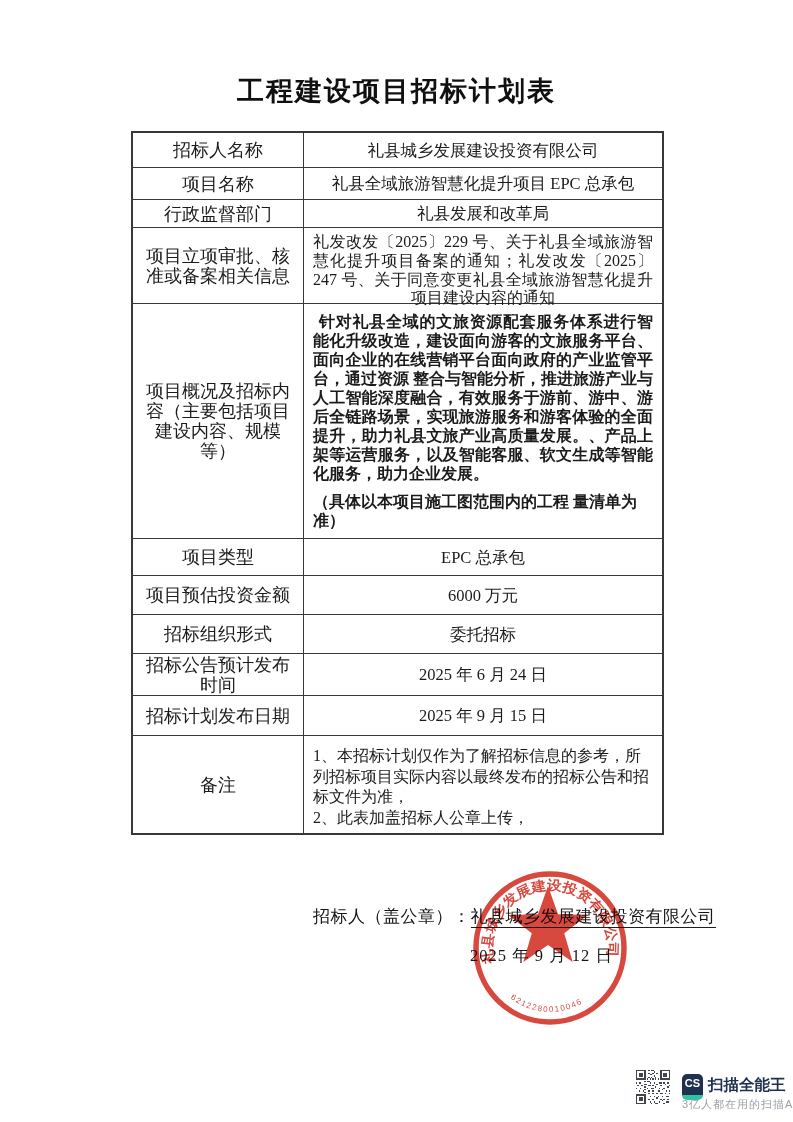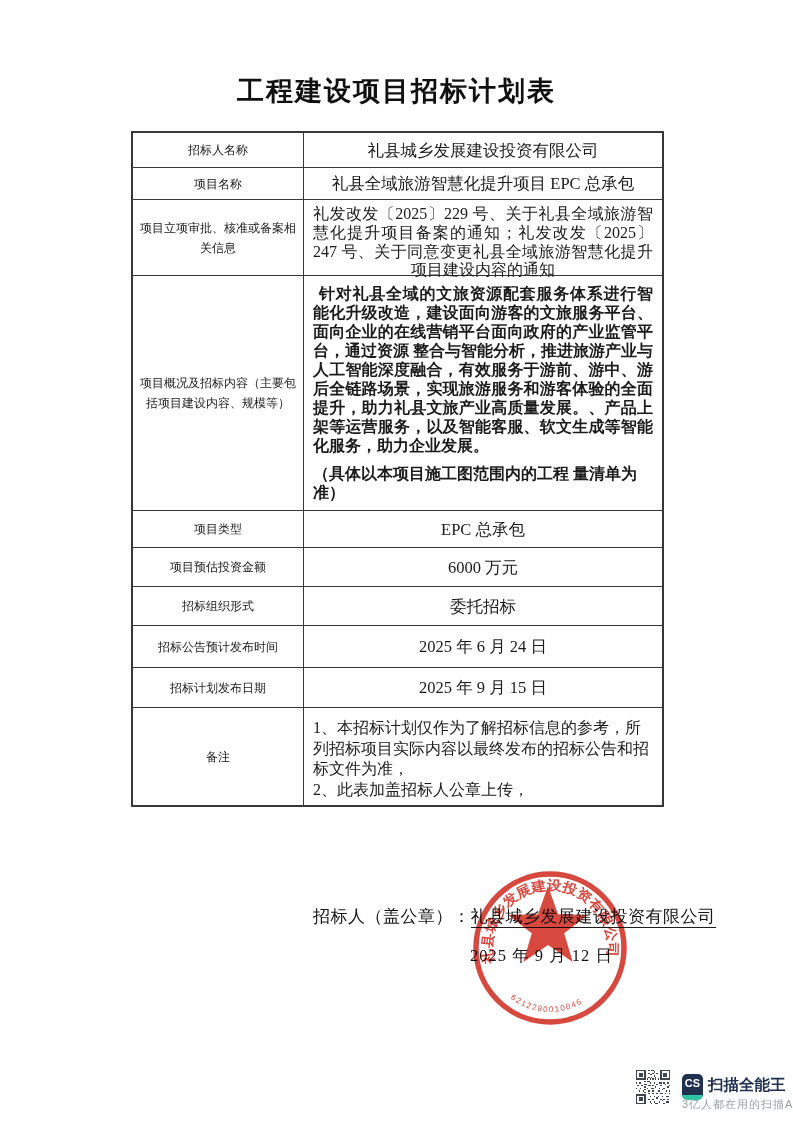--- a/index.html
+++ b/index.html
@@ -25,21 +25,21 @@
     font-size:16.5px;
   }
   .trow{display:flex;border-bottom:1.6px solid #383838;box-sizing:border-box;}
   .trow:last-child{border-bottom:none;}
   .cell{box-sizing:border-box;}
   .lcell{
     flex:0 0 171px;width:171px;
     border-right:1.6px solid #383838;
     display:flex;align-items:center;justify-content:center;
     text-align:center;line-height:20px;padding:2px 6px;
-    font-size:12px;
+    font-size:18px;
   }
   .vcell{
     flex:1;display:flex;align-items:center;justify-content:center;
     text-align:center;padding:2px 8px;line-height:19px;
   }
   .r1{height:35px}.r2{height:32px}.r3{height:28px}
   .r4{height:76px}.r5{height:235px}
   .r6{height:37px}.r7{height:39px}.r8{height:39px}.r9{height:39px}
   .r10{height:42px}.r11{height:40px}.r12{height:97px}
   .vcell.justify-center{
@@ -101,20 +101,24 @@
   <h1 class="title">工程建设项目招标计划表</h1>
 
   <div class="btable">
     <div class="trow r1">
       <div class="cell lcell">招标人名称</div>
       <div class="cell vcell">礼县城乡发展建设投资有限公司</div>
     </div>
     <div class="trow r2">
       <div class="cell lcell">项目名称</div>
       <div class="cell vcell">礼县全域旅游智慧化提升项目 EPC 总承包</div>
+    </div>
+    <div class="trow r3">
+      <div class="cell lcell">行政监督部门</div>
+      <div class="cell vcell">礼县发展和改革局</div>
     </div>
     <div class="trow r4">
       <div class="cell lcell">项目立项审批、核准或备案相关信息</div>
       <div class="cell vcell justify-center">礼发改发〔2025〕229 号、关于礼县全域旅游智慧化提升项目备案的通知；礼发改发〔2025〕247 号、关于同意变更礼县全域旅游智慧化提升项目建设内容的通知</div>
     </div>
     <div class="trow r5">
       <div class="cell lcell">项目概况及招标内容（主要包括项目建设内容、规模等）</div>
       <div class="cell vcell">
         <p class="p1">针对礼县全域的文旅资源配套服务体系进行智能化升级改造，建设面向游客的文旅服务平台、面向企业的在线营销平台面向政府的产业监管平台，通过资源 整合与智能分析，推进旅游产业与人工智能深度融合，有效服务于游前、游中、游后全链路场景，实现旅游服务和游客体验的全面提升，助力礼县文旅产业高质量发展。、产品上架等运营服务，以及智能客服、软文生成等智能化服务，助力企业发展。</p>
         <p class="p2">（具体以本项目施工图范围内的工程 量清单为准）</p>

